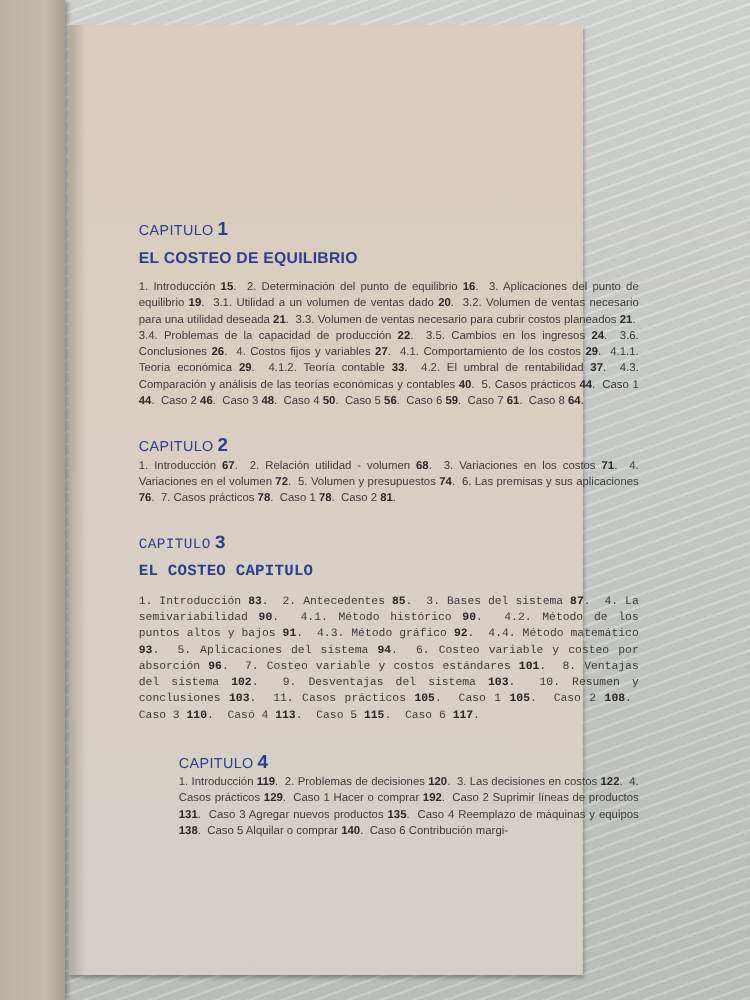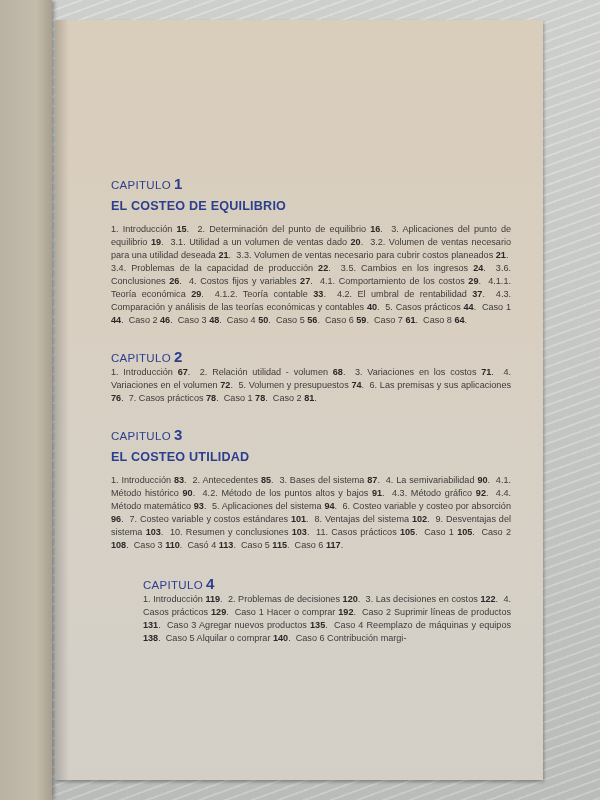--- a/index.html
+++ b/index.html
@@ -13,21 +13,21 @@
     background:
       repeating-linear-gradient(160deg, rgba(255,255,255,0.15) 0 2px, rgba(0,0,0,0.03) 2px 9px),
       linear-gradient(180deg,#d4d6d3,#bfc2bf);
   }
   .prev-page {
     position:absolute; left:0; top:0; width:52px; height:800px;
     background:linear-gradient(90deg,#b9b2a3 0%,#c4bcab 70%,#a79f8f 100%);
     box-shadow:2px 0 4px rgba(0,0,0,0.35);
   }
   .page {
-    position:absolute; left:55px; top:20px; width:488px; height:760px;
+    position:absolute; left:55px; top:20px; width:411px; height:760px;
     background:linear-gradient(180deg,#d9cdbb 0%,#d8cfc1 40%,#d6d0c6 70%,#d3cfc7 100%);
     box-shadow:1px 2px 3px rgba(0,0,0,0.3);
   }
   .page::before {
     content:""; position:absolute; left:0; top:0; width:14px; height:100%;
     background:linear-gradient(90deg,rgba(0,0,0,0.18),rgba(0,0,0,0));
   }
   .content { position:absolute; left:56px; top:156px; width:400px; }
   .chapter { margin-bottom:22px; }
   .chap-label {
@@ -36,21 +36,21 @@
   .chap-num { font-weight:bold; font-size:15px; margin-left:3px; }
   .chap-title {
     color:#2b3f8e; font-weight:bold; font-size:12.6px; margin:6px 0 10px 0;
     letter-spacing:0.2px;
   }
   .chap-body {
     color:#3d3b3a; font-size:9.1px; line-height:13px; text-align:justify;
   }
   .chap-body b { color:#2a2827; }
   .ch2 { margin-top:10px; }
-  .ch3 { margin-top:22px; }
+  .ch3 { margin-top:22px;font-family:Liberation Mono, monospace; }
   .ch4 { margin-top:24px;margin-left:32px; }
 </style>
 </head>
 <body>
 
 <div class="backdrop"></div>
 <div class="prev-page"></div>
 
 <div class="page">
   <div class="content">
@@ -61,21 +61,21 @@
       <div class="chap-body"><span>1. Introducción <b>15</b>.</span>&nbsp; <span>2. Determinación del punto de equilibrio <b>16</b>.</span>&nbsp; <span>3. Aplicaciones del punto de equilibrio <b>19</b>.</span>&nbsp; <span>3.1. Utilidad a un volumen de ventas dado <b>20</b>.</span>&nbsp; <span>3.2. Volumen de ventas necesario para una utilidad deseada <b>21</b>.</span>&nbsp; <span>3.3. Volumen de ventas necesario para cubrir costos planeados <b>21</b>.</span>&nbsp; <span>3.4. Problemas de la capacidad de producción <b>22</b>.</span>&nbsp; <span>3.5. Cambios en los ingresos <b>24</b>.</span>&nbsp; <span>3.6. Conclusiones <b>26</b>.</span>&nbsp; <span>4. Costos fijos y variables <b>27</b>.</span>&nbsp; <span>4.1. Comportamiento de los costos <b>29</b>.</span>&nbsp; <span>4.1.1. Teoría económica <b>29</b>.</span>&nbsp; <span>4.1.2. Teoría contable <b>33</b>.</span>&nbsp; <span>4.2. El umbral de rentabilidad <b>37</b>.</span>&nbsp; <span>4.3. Comparación y análisis de las teorías económicas y contables <b>40</b>.</span>&nbsp; <span>5. Casos prácticos <b>44</b>.</span>&nbsp; <span>Caso 1 <b>44</b>.</span>&nbsp; <span>Caso 2 <b>46</b>.</span>&nbsp; <span>Caso 3 <b>48</b>.</span>&nbsp; <span>Caso 4 <b>50</b>.</span>&nbsp; <span>Caso 5 <b>56</b>.</span>&nbsp; <span>Caso 6 <b>59</b>.</span>&nbsp; <span>Caso 7 <b>61</b>.</span>&nbsp; <span>Caso 8 <b>64</b>.</span></div>
     </div>
 
     <div class="chapter ch2">
       <div class="chap-label"><span>CAPITULO</span><span class="chap-num">2</span></div>
       <div class="chap-body"><span>1. Introducción <b>67</b>.</span>&nbsp; <span>2. Relación utilidad - volumen <b>68</b>.</span>&nbsp; <span>3. Variaciones en los costos <b>71</b>.</span>&nbsp; <span>4. Variaciones en el volumen <b>72</b>.</span>&nbsp; <span>5. Volumen y presupuestos <b>74</b>.</span>&nbsp; <span>6. Las premisas y sus aplicaciones <b>76</b>.</span>&nbsp; <span>7. Casos prácticos <b>78</b>.</span>&nbsp; <span>Caso 1 <b>78</b>.</span>&nbsp; <span>Caso 2 <b>81</b>.</span></div>
     </div>
 
     <div class="chapter ch3">
       <div class="chap-label"><span>CAPITULO</span><span class="chap-num">3</span></div>
-      <div class="chap-title">EL COSTEO UTILIDAD</div>
+      <div class="chap-title">EL COSTEO CAPITULO</div>
       <div class="chap-body"><span>1. Introducción <b>83</b>.</span>&nbsp; <span>2. Antecedentes <b>85</b>.</span>&nbsp; <span>3. Bases del sistema <b>87</b>.</span>&nbsp; <span>4. La semivariabilidad <b>90</b>.</span>&nbsp; <span>4.1. Método histórico <b>90</b>.</span>&nbsp; <span>4.2. Método de los puntos altos y bajos <b>91</b>.</span>&nbsp; <span>4.3. Método gráfico <b>92</b>.</span>&nbsp; <span>4.4. Método matemático <b>93</b>.</span>&nbsp; <span>5. Aplicaciones del sistema <b>94</b>.</span>&nbsp; <span>6. Costeo variable y costeo por absorción <b>96</b>.</span>&nbsp; <span>7. Costeo variable y costos estándares <b>101</b>.</span>&nbsp; <span>8. Ventajas del sistema <b>102</b>.</span>&nbsp; <span>9. Desventajas del sistema <b>103</b>.</span>&nbsp; <span>10. Resumen y conclusiones <b>103</b>.</span>&nbsp; <span>11. Casos prácticos <b>105</b>.</span>&nbsp; <span>Caso 1 <b>105</b>.</span>&nbsp; <span>Caso 2 <b>108</b>.</span>&nbsp; <span>Caso 3 <b>110</b>.</span>&nbsp; <span>Casó 4 <b>113</b>.</span>&nbsp; <span>Caso 5 <b>115</b>.</span>&nbsp; <span>Caso 6 <b>117</b>.</span></div>
     </div>
 
     <div class="chapter ch4">
       <div class="chap-label"><span>CAPITULO</span><span class="chap-num">4</span></div>
       <div class="chap-body"><span>1. Introducción <b>119</b>.</span>&nbsp; <span>2. Problemas de decisiones <b>120</b>.</span>&nbsp; <span>3. Las decisiones en costos <b>122</b>.</span>&nbsp; <span>4. Casos prácticos <b>129</b>.</span>&nbsp; <span>Caso 1 Hacer o comprar <b>192</b>.</span>&nbsp; <span>Caso 2 Suprimir líneas de productos <b>131</b>.</span>&nbsp; <span>Caso 3 Agregar nuevos productos <b>135</b>.</span>&nbsp; <span>Caso 4 Reemplazo de máquinas y equipos <b>138</b>.</span>&nbsp; <span>Caso 5 Alquilar o comprar <b>140</b>.</span>&nbsp; <span>Caso 6 Contribución margi-</span></div>
     </div>
 
   </div>
 </div>

